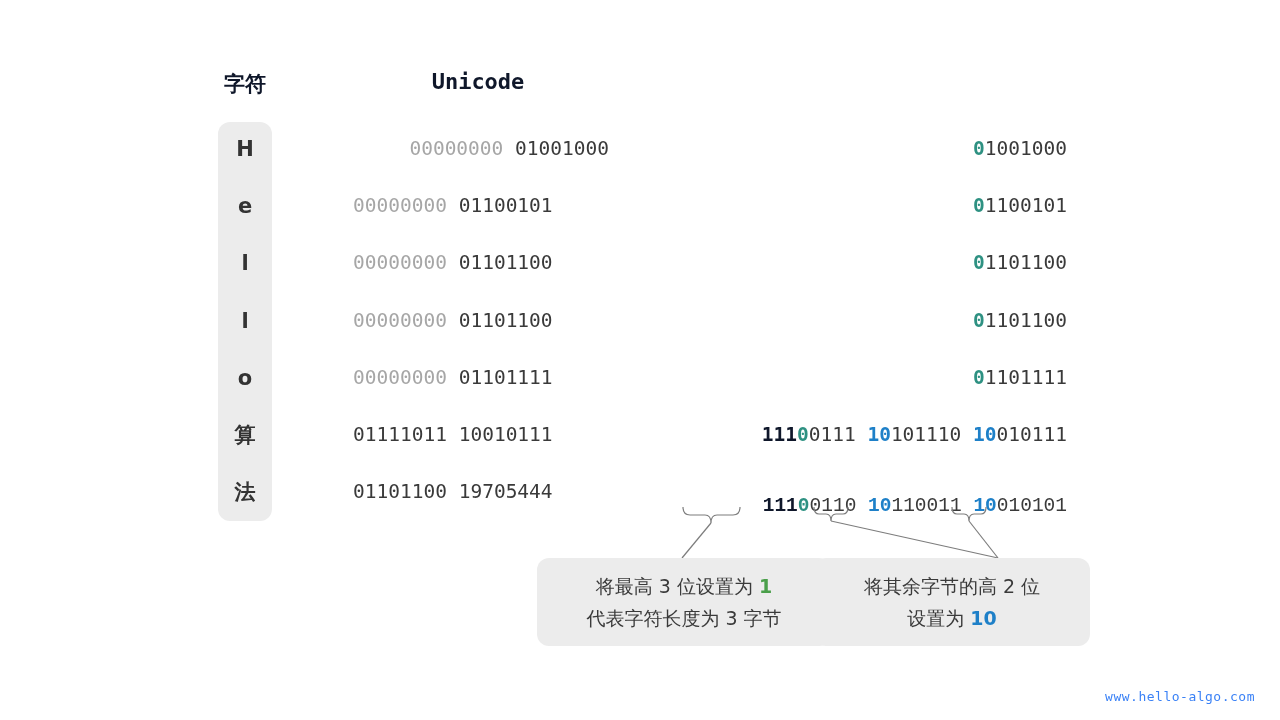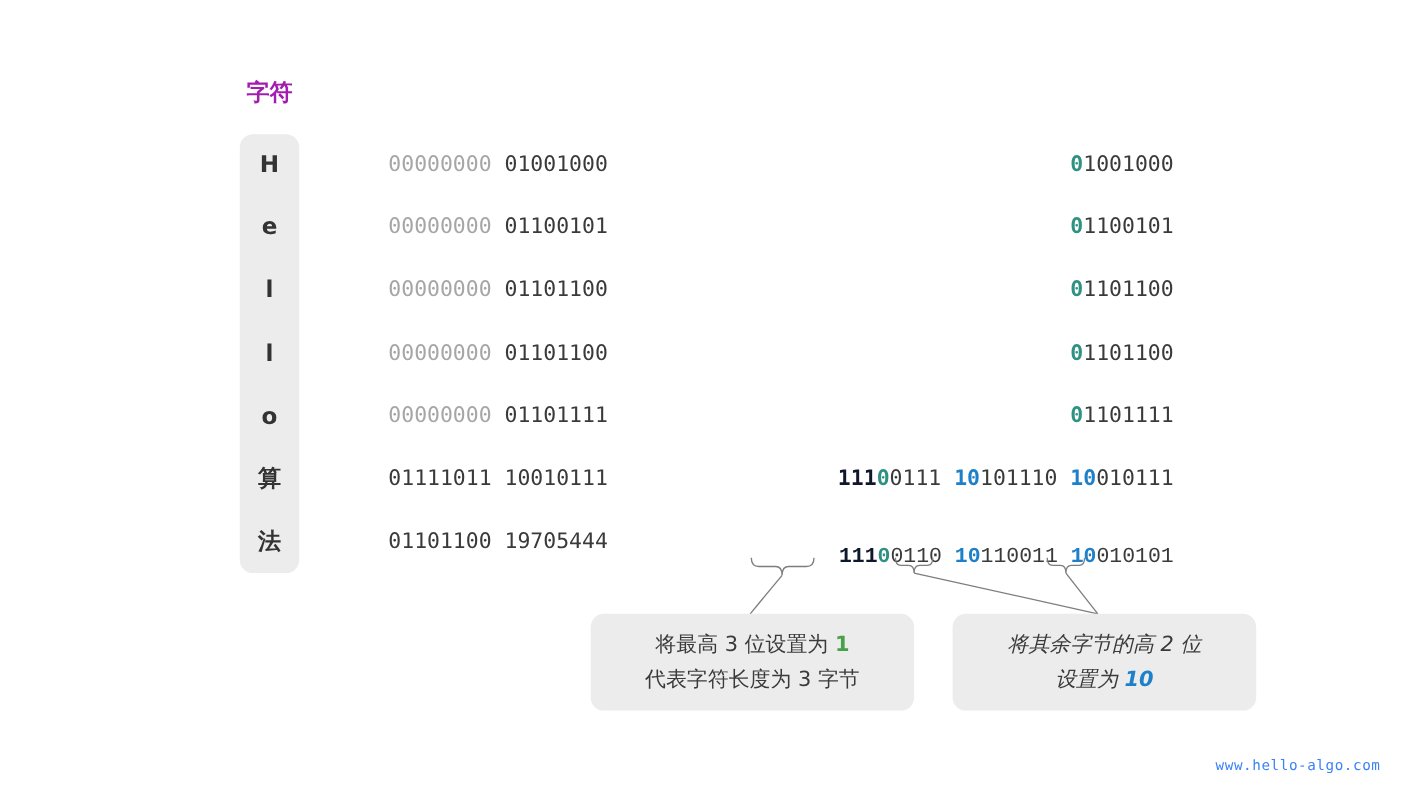--- a/index.html
+++ b/index.html
@@ -18,21 +18,21 @@
     width: 1280px;
     height: 720px;
   }
 
   
   .col-header {
     position: absolute;
     font-family: "DejaVu Sans Mono", "Liberation Mono", monospace;
     font-weight: bold;
     font-size: 22px;
-    color: #a21caf;
+    color: #0f172a;
     white-space: nowrap;
   }
   .col-header.cjk {
     font-family: "DejaVu Sans", "Liberation Sans", sans-serif;
     font-weight: bold;
     font-size: 21px;
   }
   #hdr-char   { left: 218px; top: 70px; width: 54px; text-align: center; }
   #hdr-unicode{ left: 378px; top: 69px; width: 200px; text-align: center; }
   #hdr-utf8   { left: 790px; top: 69px; width: 170px; text-align: center; }
@@ -101,25 +101,24 @@
     line-height: 32px;
     text-align: center;
   }
   #callout-left {
     left: 537px;
     top: 558px;
     width: 294px;
     height: 88px;
   }
   #callout-right {
-    left: 866px;
+    left: 814px;
     top: 558px;
     width: 276px;
     height: 88px;
-    font-style: italic;
   }
   .callout .hl-green { color: #4a9f4a; font-weight: bold; }
   .callout .hl-blue  { color: #1e80c8; font-weight: bold; }
 
   
   #connectors {
     position: absolute;
     left: 0;
     top: 0;
     width: 1280px;
@@ -143,26 +142,27 @@
     color: #3b82f6;
     letter-spacing: 0.5px;
   }
 </style>
 </head>
 <body>
 
 <div id="stage">
 
   <div class="col-header cjk" id="hdr-char">字符</div>
+  <div class="col-header" id="hdr-unicode">Unicode</div>
 
   <div id="char-capsule"></div>
 
   <div id="table-body">
       <div class="char-cell" style="top: 134px;">H</div>
-      <div class="bin unicode-col" style="top: 134px;"><span class="b-dim">00000000</span> <span class="b-dark">01001000</span></div>
+      <div class="bin unicode-col" style="top: 134px; text-align: right;"><span class="b-dim">00000000</span> <span class="b-dark">01001000</span></div>
       <div class="bin utf8-col" style="top: 134px;"><span class="b-teal">0</span><span class="b-dark">1001000</span></div>
       <div class="char-cell" style="top: 191.2px;">e</div>
       <div class="bin unicode-col" style="top: 191.2px;"><span class="b-dim">00000000</span> <span class="b-dark">01100101</span></div>
       <div class="bin utf8-col" style="top: 191.2px;"><span class="b-teal">0</span><span class="b-dark">1100101</span></div>
       <div class="char-cell" style="top: 248.4px;">l</div>
       <div class="bin unicode-col" style="top: 248.4px;"><span class="b-dim">00000000</span> <span class="b-dark">01101100</span></div>
       <div class="bin utf8-col" style="top: 248.4px;"><span class="b-teal">0</span><span class="b-dark">1101100</span></div>
       <div class="char-cell" style="top: 305.6px;">l</div>
       <div class="bin unicode-col" style="top: 305.6px;"><span class="b-dim">00000000</span> <span class="b-dark">01101100</span></div>
       <div class="bin utf8-col" style="top: 305.6px;"><span class="b-teal">0</span><span class="b-dark">1101100</span></div>

